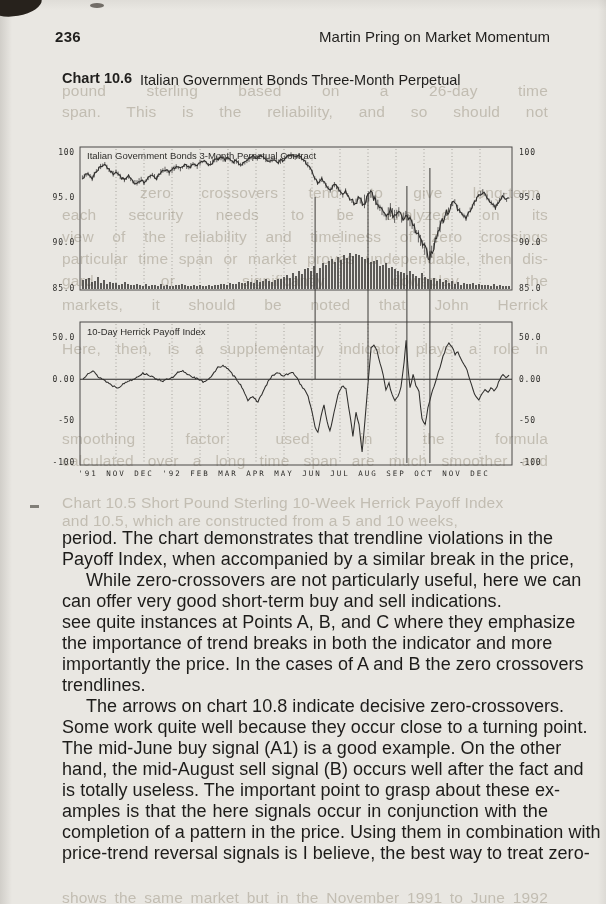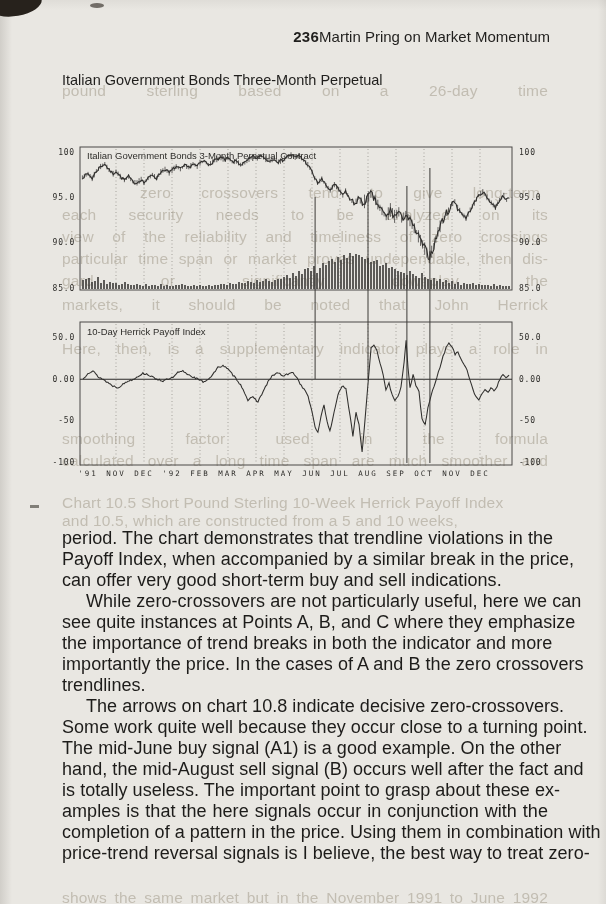--- a/index.html
+++ b/index.html
@@ -11,21 +11,21 @@
           linear-gradient(90deg,rgba(60,55,48,.14),rgba(60,55,48,0) 12px),
           linear-gradient(270deg,rgba(60,55,48,.07),rgba(60,55,48,0) 8px),
           linear-gradient(180deg,rgba(60,55,48,.06),rgba(60,55,48,0) 10px);}
   .corner-blob{position:absolute;left:-10px;top:-8px;width:52px;height:24px;
         background:#27221c;border-radius:50%;transform:rotate(-10deg);z-index:4;}
   .speck{position:absolute;left:90px;top:3px;width:14px;height:5px;
         background:#55504a;border-radius:50%;opacity:.8;z-index:4;}
   .margin-mark{position:absolute;left:30px;top:505px;width:9px;height:3px;
         background:#4a463f;opacity:.65;z-index:4;}
   .hdr{position:absolute;left:55px;right:56px;top:28px;display:flex;
-        justify-content:flex-end;font-size:15px;z-index:3;}
+        justify-content:space-between;font-size:15px;z-index:3;}
   .hdr .num{font-weight:bold;letter-spacing:.3px;}
   .caption{position:absolute;left:62px;top:70px;display:flex;font-size:14.5px;z-index:3;}
   .caption .lbl{font-weight:bold;width:78px;flex:0 0 78px;}
   .caption .cap-lines div{line-height:20px;white-space:nowrap;}
   .ghost-layer{position:absolute;inset:0;z-index:1;border-radius:25px;}
   .ghost{position:absolute;color:#c2bdb2;font-size:15.5px;white-space:nowrap;
         letter-spacing:.2px;filter:blur(.4px);}
   .ghost.j{text-align:justify;text-align-last:justify;white-space:normal;height:19px;overflow:hidden;}
   .charts{position:absolute;inset:0;z-index:2;pointer-events:none;}
   .bodytext{position:absolute;left:62px;top:528px;width:486px;z-index:3;
@@ -43,27 +43,29 @@
   <div class="corner-blob"></div>
   <div class="speck"></div>
   <div class="margin-mark"></div>
 
   <div class="hdr">
     <span class="num">236</span>
     <span class="ttl">Martin Pring on Market Momentum</span>
   </div>
 
   <div class="caption">
+    <span class="lbl">Chart 10.6</span>
     <div class="cap-lines">
       <div>Italian Government Bonds Three-Month Perpetual</div>
     </div>
   </div>
 
   <div class="ghost-layer">
       <div class="ghost j" style="left: 62px; top: 82px; width: 486px;">pound sterling based on a 26-day time</div>
+      <div class="ghost j" style="left: 62px; top: 103px; width: 486px;">span. This is the reliability, and so should not</div>
       <div class="ghost j" style="left: 140px; top: 184px; width: 400px;">zero crossovers tend to give long-term</div>
       <div class="ghost j" style="left: 62px; top: 206px; width: 486px;">each security needs to be analyzed on its</div>
       <div class="ghost j" style="left: 62px; top: 228px; width: 486px;">view of the reliability and timeliness of zero crossings</div>
       <div class="ghost j" style="left: 62px; top: 250px; width: 486px;">particular time span or market proves undependable, then dis-</div>
       <div class="ghost j" style="left: 62px; top: 272px; width: 486px;">gard or significantly downplay the</div>
       <div class="ghost j" style="left: 62px; top: 296px; width: 486px;">markets, it should be noted that John Herrick</div>
       <div class="ghost j" style="left: 62px; top: 340px; width: 486px;">Here, then, is a supplementary indicator plays a role in</div>
       <div class="ghost j" style="left: 62px; top: 430px; width: 486px;">smoothing factor used in the formula</div>
       <div class="ghost j" style="left: 62px; top: 452px; width: 486px;">calculated over a long time span are much smoother and</div>
       <div class="ghost" style="left: 62px; top: 494px; width: 486px;">Chart 10.5  Short Pound Sterling 10-Week Herrick Payoff Index</div>
@@ -162,22 +164,22 @@
         <text x="396" y="476" fill="#2e2d2a" font-size="7.5" font-family="&quot;DejaVu Sans Mono&quot;,monospace" text-anchor="middle" letter-spacing="2">SEP</text>
         <text x="424" y="476" fill="#2e2d2a" font-size="7.5" font-family="&quot;DejaVu Sans Mono&quot;,monospace" text-anchor="middle" letter-spacing="2">OCT</text>
         <text x="452" y="476" fill="#2e2d2a" font-size="7.5" font-family="&quot;DejaVu Sans Mono&quot;,monospace" text-anchor="middle" letter-spacing="2">NOV</text>
         <text x="480" y="476" fill="#2e2d2a" font-size="7.5" font-family="&quot;DejaVu Sans Mono&quot;,monospace" text-anchor="middle" letter-spacing="2">DEC</text>
       </g>
     </svg>
 
   <div class="bodytext">
       <div class="ln">period. The chart demonstrates that trendline violations in the</div>
       <div class="ln">Payoff Index, when accompanied by a similar break in the price,</div>
+      <div class="ln ind">While zero-crossovers are not particularly useful, here we can</div>
       <div class="ln end">can offer very good short-term buy and sell indications.</div>
-      <div class="ln ind">While zero-crossovers are not particularly useful, here we can</div>
       <div class="ln">see quite instances at Points A, B, and C where they emphasize</div>
       <div class="ln">the importance of trend breaks in both the indicator and more</div>
       <div class="ln">importantly the price. In the cases of A and B the zero crossovers</div>
       <div class="ln end">trendlines.</div>
       <div class="ln ind">The arrows on chart 10.8 indicate decisive zero-crossovers.</div>
       <div class="ln">Some work quite well because they occur close to a turning point.</div>
       <div class="ln">The mid-June buy signal (A1) is a good example. On the other</div>
       <div class="ln">hand, the mid-August sell signal (B) occurs well after the fact and</div>
       <div class="ln">is totally useless. The important point to grasp about these ex-</div>
       <div class="ln">amples is that the here signals occur in conjunction with the</div>

